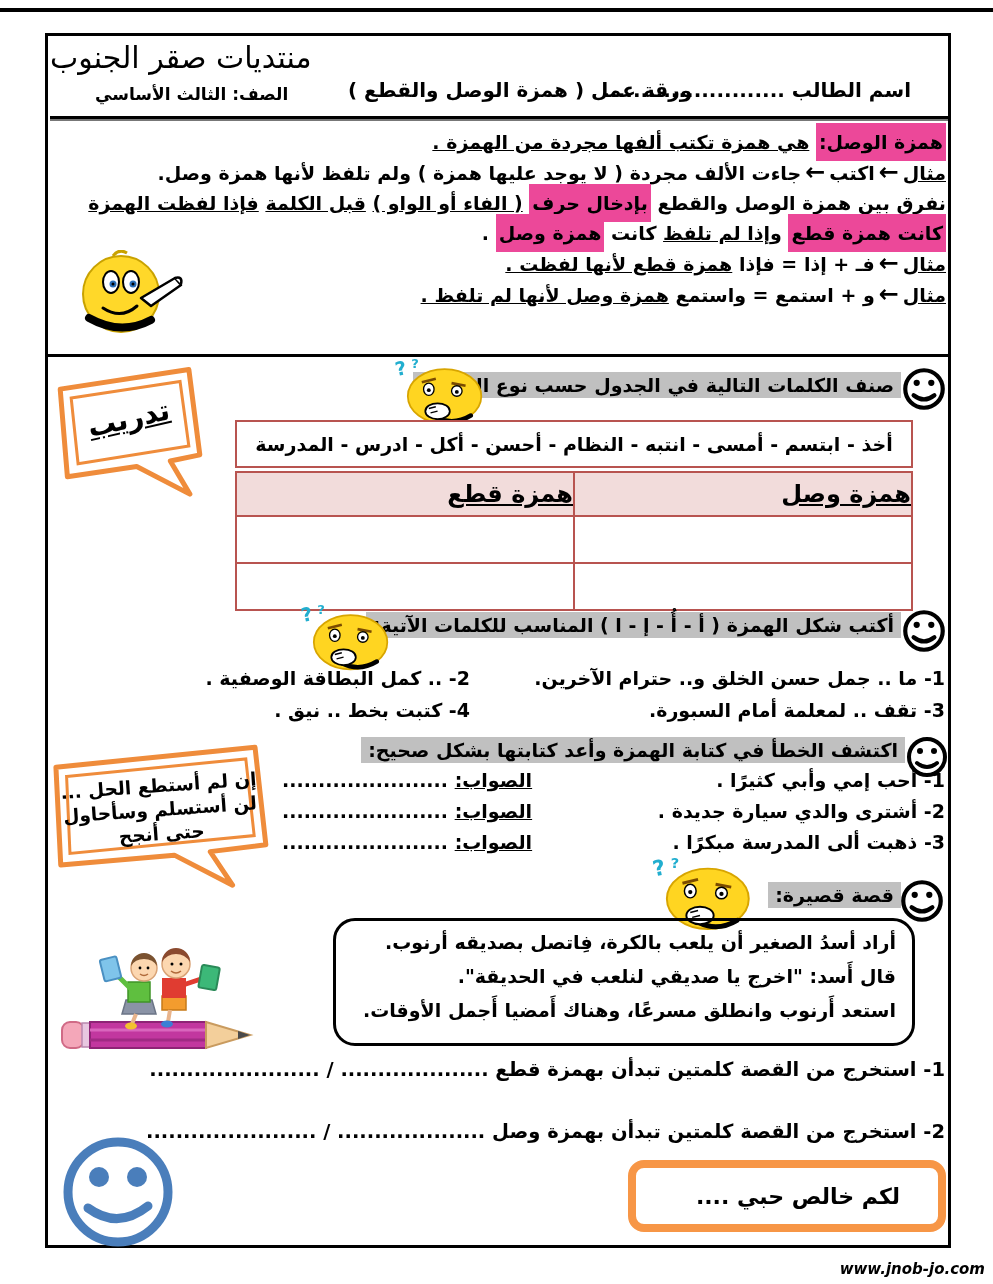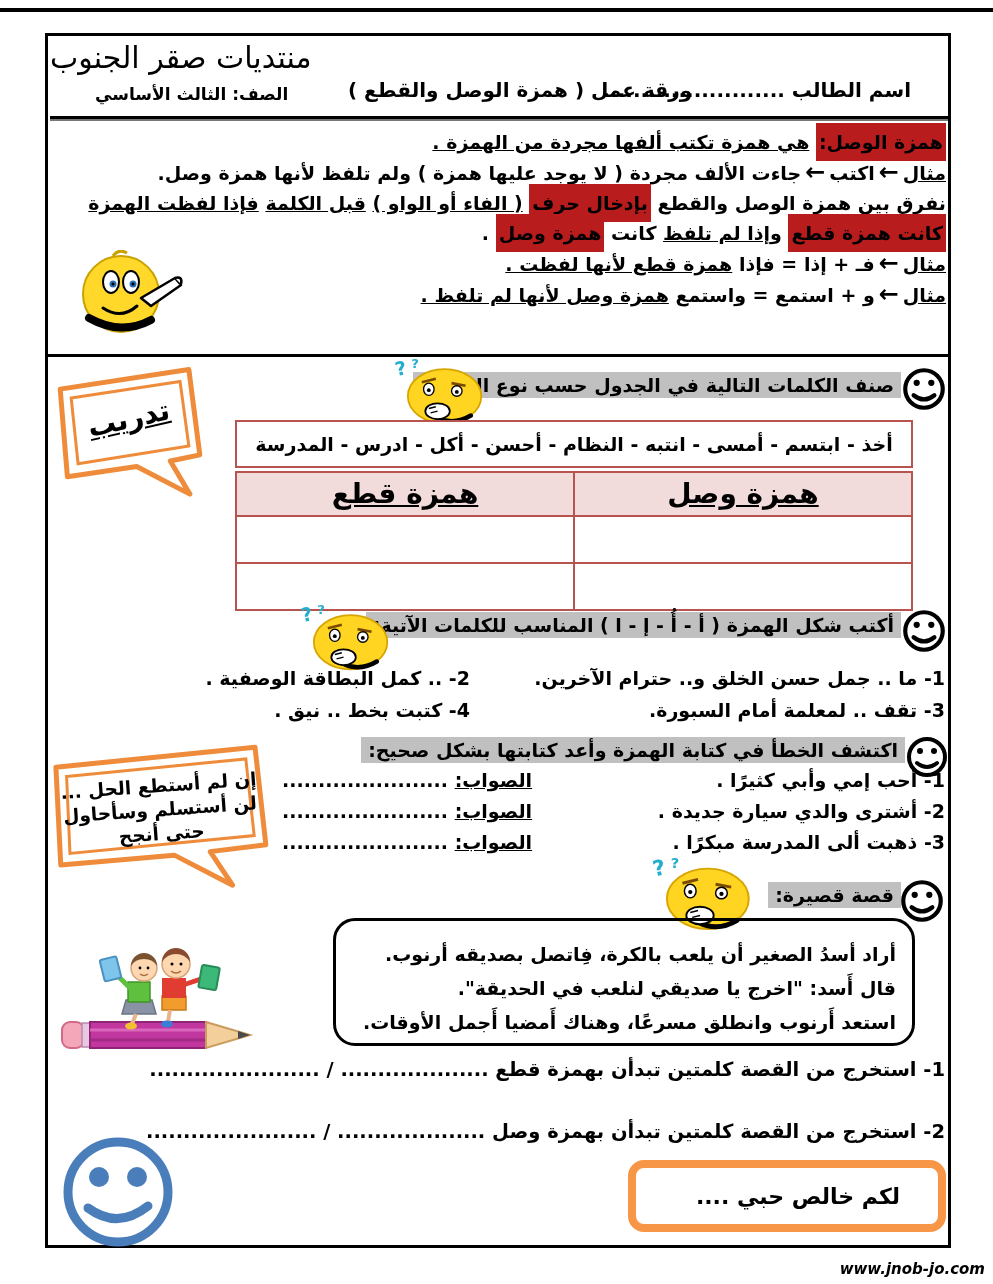--- a/index.html
+++ b/index.html
@@ -6,35 +6,35 @@
   .page{position:relative;width:993px;height:1284px;background:#fff;overflow:hidden;
         font-family:"DejaVu Sans",sans-serif;color:#000;}
   .abs{position:absolute;}
   .topline{left:0;top:8px;width:993px;height:4px;background:#000;}
   .frame{left:45px;top:33px;width:906px;height:1215px;border:3px solid #000;box-sizing:border-box;}
   .watermark{left:50px;top:40px;font-size:30px;color:#000000;white-space:nowrap;}
   .hdr{font-weight:bold;font-size:20px;white-space:nowrap;direction:rtl;}
   .hdr-sep{left:50px;top:116px;width:898px;height:4px;border-top:3px solid #000;border-bottom:2px solid #777;box-sizing:border-box;}
   .defs{left:58px;top:127px;width:888px;direction:rtl;text-align:right;font-weight:bold;
         font-size:19px;line-height:30px;}
-  .hl{background:#b91c1c;padding:8px 3px;}
+  .hl{background:#ec4899;padding:8px 3px;}
   .u{text-decoration:underline;}
   .arrow{font-size:24px;font-weight:bold;padding:0 4px;}
   .divider{left:48px;top:354px;width:902px;height:3px;background:#000;}
   .sec-title{direction:rtl;white-space:nowrap;font-weight:bold;font-size:19px;background:#c0c0c0;padding:2px 7px;}
   .ttable{left:235px;top:420px;width:678px;direction:rtl;font-weight:bold;}
   .twords{border:2px solid #b85450;height:44px;line-height:44px;text-align:center;font-size:19px;background:#fff;margin-bottom:3px;}
   .tgrid{display:grid;grid-template-columns:1fr 1fr;grid-template-rows:42px 45px 45px;
          border:2px solid #b85450;background:#b85450;gap:2px;}
   .tcell{background:#fff;}
-  .th{background:#f2dcdb;text-align:center;line-height:42px;font-size:28px;text-decoration:underline;}
+  .th{background:#f2dcdb;line-height:42px;font-size:24px;text-decoration:underline;}
   .item{direction:rtl;white-space:nowrap;font-weight:bold;font-size:19px;}
   .bubble-text{position:absolute;left:0;right:0;text-align:center;font-weight:bold;}
   .storybox{left:333px;top:918px;width:582px;height:128px;border:3px solid #000;border-radius:22px;
-            box-sizing:border-box;padding:16px 16px;direction:rtl;text-align:right;font-weight:bold;
+            box-sizing:border-box;padding:4px 16px;direction:rtl;text-align:right;font-weight:bold;
             font-size:19px;line-height:34px;}
   .farewell{left:628px;top:1160px;width:318px;height:72px;border:8px solid #f79646;border-radius:16px;
             box-sizing:border-box;display:flex;align-items:center;justify-content:center;
             direction:rtl;font-weight:bold;font-size:22px;background:#fff;padding-left:22px;}
   .url{right:8px;top:1260px;font-size:15px;font-weight:bold;font-style:italic;}
 </style>
 </head>
 <body>
 
 <div class="page">

